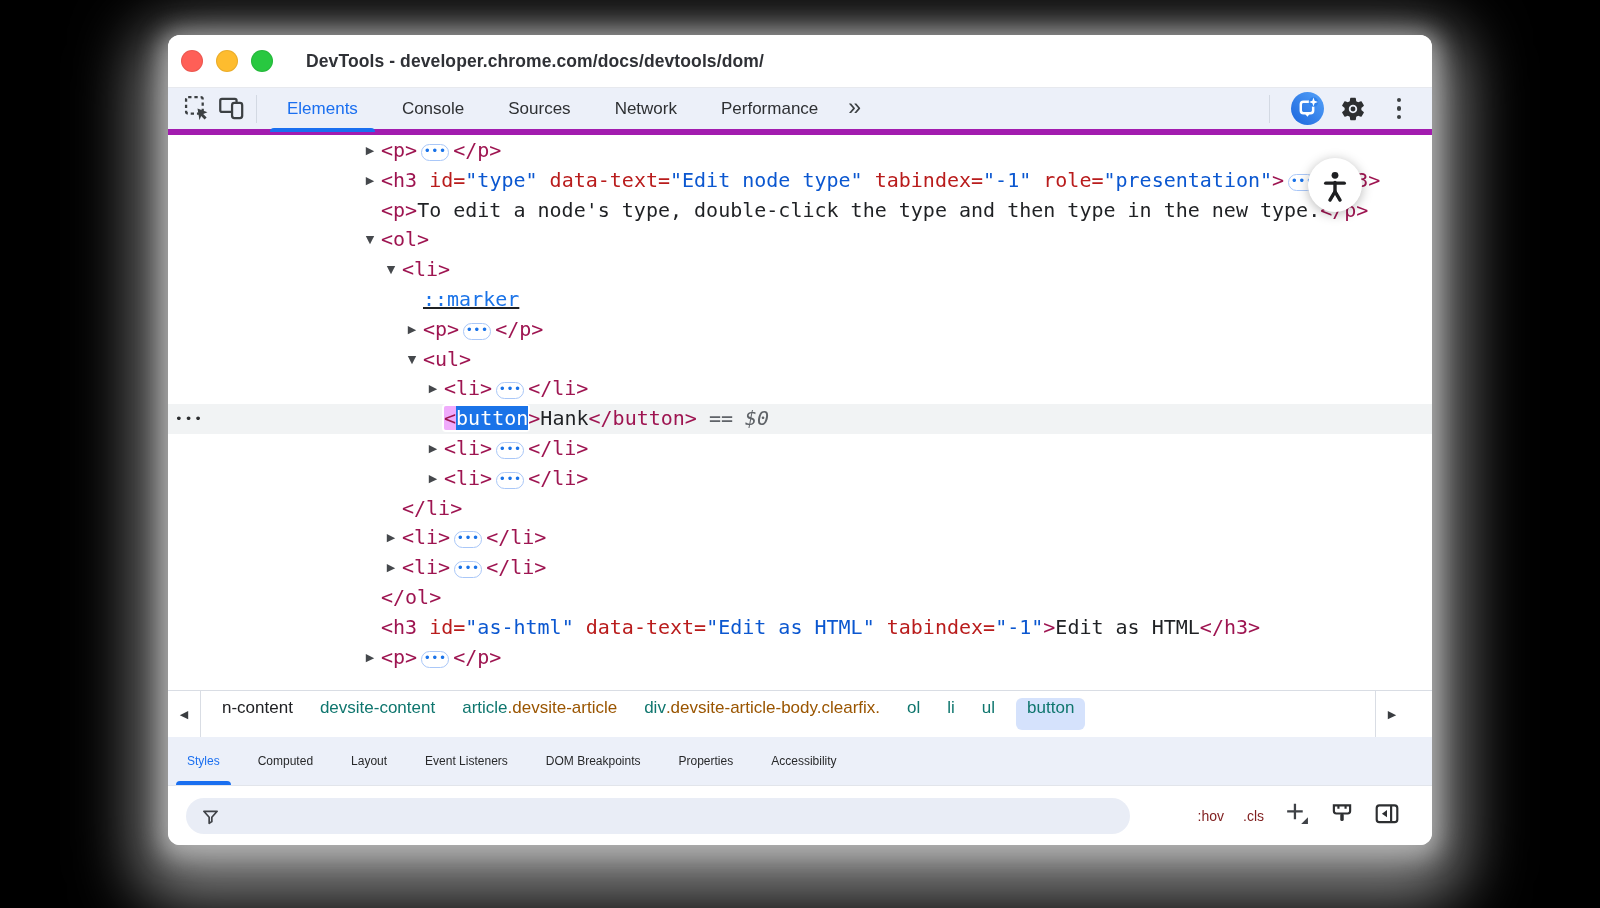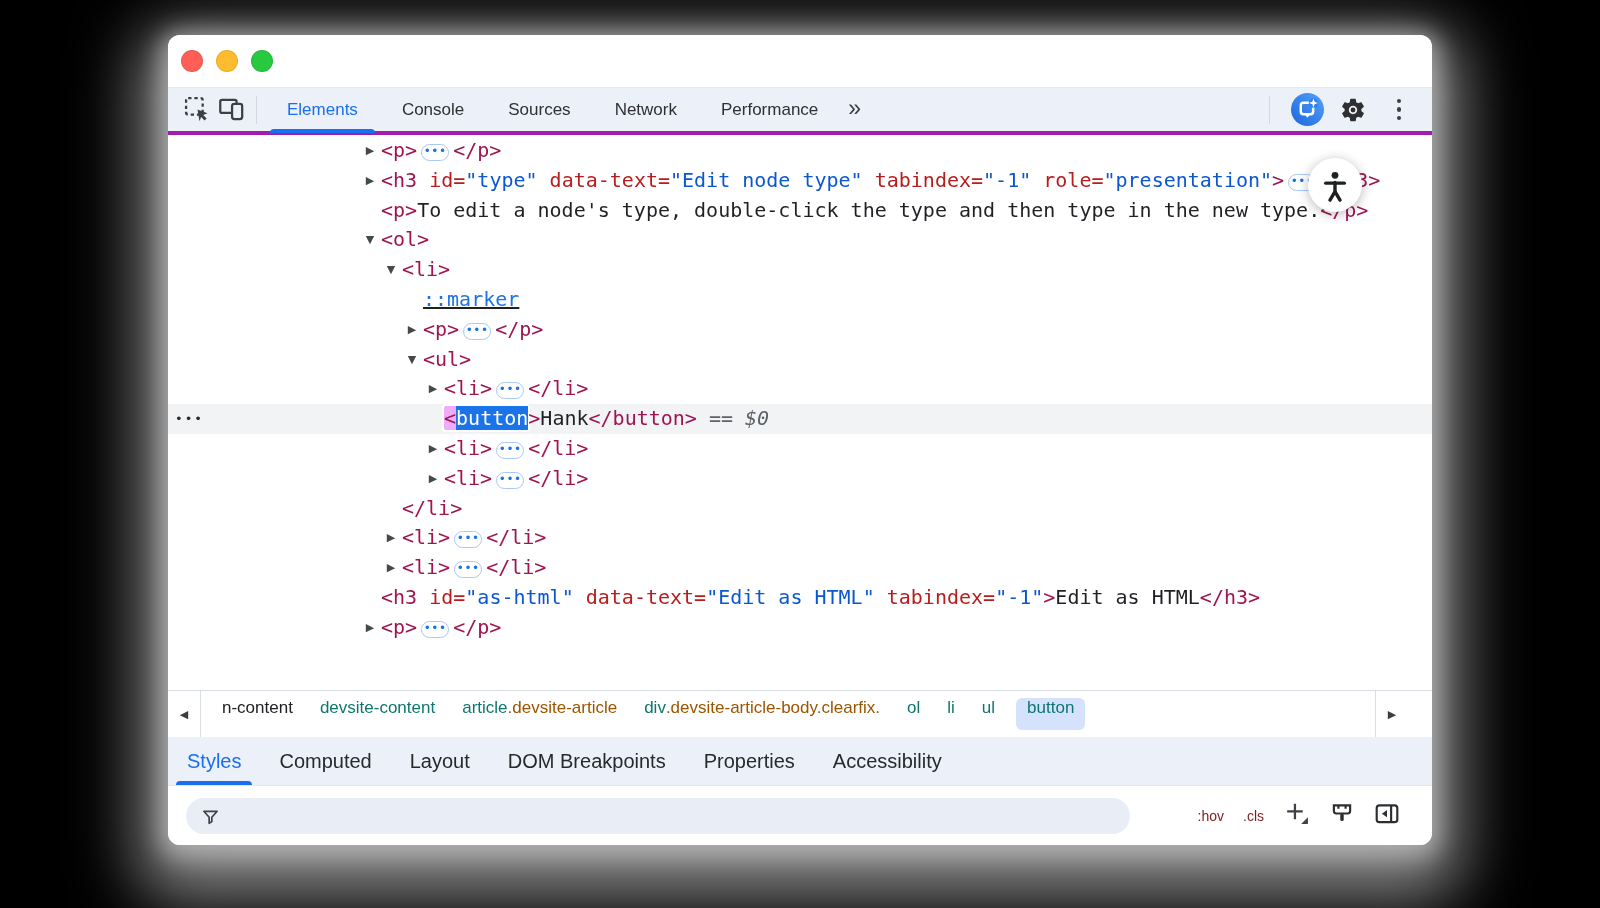--- a/index.html
+++ b/index.html
@@ -13,21 +13,21 @@
 
   
   .titlebar { height:53px; background:#fff; border-bottom:1px solid #e7e9ee;
               display:flex; align-items:center; position:relative; }
   .lights { display:flex; gap:13px; margin-left:13px; }
   .light { width:22px; height:22px; border-radius:50%; box-shadow:inset 0 0 0 1px rgba(0,0,0,.08); }
   .light.red{ background:#ff5f57; } .light.yellow{ background:#febc2e; } .light.green{ background:#28c840; }
   .wtitle { margin-left:33px; font-size:17.5px; font-weight:700; color:#2f3136; letter-spacing:.1px; }
 
   
-  .toolbar { height:47px; background:#ecf0f9; border-bottom:4px solid #a21caf;
+  .toolbar { height:47px; background:#ecf0f9; border-bottom:6px solid #a21caf;
              display:flex; align-items:center; padding-left:12px; position:relative; }
   .tbtn { width:34px; height:34px; display:flex; align-items:center; justify-content:center; flex:none; }
   .tdiv { width:1px; height:28px; background:#d3d9e3; margin:0 8px; flex:none; }
   .tabs { display:flex; align-items:stretch; height:47px; }
   .tab { padding:0 22px; display:flex; align-items:center; font-size:17px; color:#2e3033;
          position:relative; cursor:default; }
   .tab.active { color:#1a6ff0; }
   .tab.active::after { content:''; position:absolute; left:5px; right:5px; bottom:0;
                        height:4px; background:#1a6ff0; border-radius:4px 4px 0 0; }
   .more-tabs { font-size:23px; color:#3c4043; padding:0 8px; margin-top:-3px; }
@@ -66,21 +66,21 @@
   .crumbs { position:absolute; left:44px; right:58px; top:0; bottom:0; display:flex;
             align-items:center; gap:15px; overflow:hidden; padding-left:4px; }
   .crumb { display:flex; height:32px; padding:0 6px; border-radius:6px;
            font-size:17px; flex:none; }
   .crumb.selected { background:#d5e2fc; padding:0 11px; }
   .cp-plain{color:#202124} .cp-tag{color:#0f766e} .cp-cls{color:#9a5500}
 
   
   .styles-tabs { height:49px; background:#ecf0f9; border-bottom:1px solid #e2e5eb;
                  display:flex; align-items:stretch; padding-left:0; }
-  .stab { padding:0 19px; display:flex; align-items:center; font-size:20px; color:#28292b;
+  .stab { padding:0 19px; display:flex; align-items:center; font-size:12px; color:#28292b;
           position:relative; }
   .stab.active { color:#1a6ff0; }
   .stab.active::after { content:''; position:absolute; left:8px; right:8px; bottom:0;
                         height:4px; background:#1a6ff0; border-radius:4px 4px 0 0; }
 
   
   .filter-row { height:59px; background:#fff; position:relative; }
   .filter-pill { position:absolute; left:18px; top:12px; width:944px; height:36px;
                  border-radius:18px; background:#e9edf6; display:flex; align-items:center;
                  padding-left:15px; gap:11px; }
@@ -97,20 +97,21 @@
 
 <div class="canvas">
   <div class="window">
 
     <div class="titlebar">
       <div class="lights">
         <span class="light red"></span>
         <span class="light yellow"></span>
         <span class="light green"></span>
       </div>
+      <div class="wtitle">DevTools - developer.chrome.com/docs/devtools/dom/</div>
     </div>
 
     <div class="toolbar">
       <span class="tbtn">
         <svg width="27" height="27" viewBox="0 0 26 26">
           <rect x="2" y="2" width="16" height="16" rx="2" fill="none" stroke="#3c4043" stroke-width="2.2" stroke-dasharray="3.2 2.8"></rect>
           <path d="M13 13l9.6 3.7-4.1 1.6 3.3 3.3-2 2-3.3-3.3-1.6 4.1z" fill="#3c4043"></path>
         </svg>
       </span>
       <span class="tbtn">
@@ -169,20 +170,21 @@
           <div class="dom-row" style="padding-left: 255px; text-decoration: underline;"><span class="seg-m">::marker</span></div>
           <div class="dom-row" style="padding-left: 255px;"><span class="twisty" style="left: 236px;">▶</span><span class="seg-t">&lt;p&gt;</span><span class="badge"><span class="bd">•••</span></span><span class="seg-t">&lt;/p&gt;</span></div>
           <div class="dom-row" style="padding-left: 255px;"><span class="twisty" style="left: 236px;">▼</span><span class="seg-t">&lt;ul&gt;</span></div>
           <div class="dom-row" style="padding-left: 276px;"><span class="twisty" style="left: 257px;">▶</span><span class="seg-t">&lt;li&gt;</span><span class="badge"><span class="bd">•••</span></span><span class="seg-t">&lt;/li&gt;</span></div>
           <div class="dom-row selected" style="padding-left: 276px;"><span class="rowdots">•••</span><span class="editbox"><span class="seg-t">&lt;</span><span class="seg-s">button</span></span><span class="seg-t">&gt;</span><span class="seg-x">Hank</span><span class="seg-t">&lt;/button&gt;</span><span class="seg-g"> == </span><span class="seg-d">$0</span></div>
           <div class="dom-row" style="padding-left: 276px;"><span class="twisty" style="left: 257px;">▶</span><span class="seg-t">&lt;li&gt;</span><span class="badge"><span class="bd">•••</span></span><span class="seg-t">&lt;/li&gt;</span></div>
           <div class="dom-row" style="padding-left: 276px;"><span class="twisty" style="left: 257px;">▶</span><span class="seg-t">&lt;li&gt;</span><span class="badge"><span class="bd">•••</span></span><span class="seg-t">&lt;/li&gt;</span></div>
           <div class="dom-row" style="padding-left: 234px;"><span class="seg-t">&lt;/li&gt;</span></div>
           <div class="dom-row" style="padding-left: 234px;"><span class="twisty" style="left: 215px;">▶</span><span class="seg-t">&lt;li&gt;</span><span class="badge"><span class="bd">•••</span></span><span class="seg-t">&lt;/li&gt;</span></div>
           <div class="dom-row" style="padding-left: 234px;"><span class="twisty" style="left: 215px;">▶</span><span class="seg-t">&lt;li&gt;</span><span class="badge"><span class="bd">•••</span></span><span class="seg-t">&lt;/li&gt;</span></div>
+          <div class="dom-row" style="padding-left: 213px;"><span class="seg-t">&lt;/ol&gt;</span></div>
           <div class="dom-row" style="padding-left: 213px;"><span class="seg-t">&lt;h3</span><span class="seg-a"> id=</span><span class="seg-v">"as-html"</span><span class="seg-a"> data-text=</span><span class="seg-v">"Edit as HTML"</span><span class="seg-a"> tabindex=</span><span class="seg-v">"-1"</span><span class="seg-t">&gt;</span><span class="seg-x">Edit as HTML</span><span class="seg-t">&lt;/h3&gt;</span></div>
           <div class="dom-row" style="padding-left: 213px;"><span class="twisty" style="left: 194px;">▶</span><span class="seg-t">&lt;p&gt;</span><span class="badge"><span class="bd">•••</span></span><span class="seg-t">&lt;/p&gt;</span></div>
         </div>
       <div class="a11y">
         <svg width="40" height="40" viewBox="0 0 54 54">
           <circle cx="27" cy="14" r="4.6" fill="#1f2022"></circle>
           <path d="M14.5 24.5h25" stroke="#1f2022" stroke-width="4.6" stroke-linecap="round" fill="none"></path>
           <path d="M27 23.5v13" stroke="#1f2022" stroke-width="4.6" stroke-linecap="round" fill="none"></path>
           <path d="M27 36l-6.8 11.3M27 36l6.8 11.3" stroke="#1f2022" stroke-width="4.6" stroke-linecap="round" fill="none"></path>
         </svg>
@@ -223,20 +225,21 @@
         </div>
       <span class="cnav right">
           <span>▶</span>
         </span>
     </div>
 
     <div class="styles-tabs" id="styles-tabs">
         <div class="stab active">Styles</div>
         <div class="stab">Computed</div>
         <div class="stab">Layout</div>
+        <div class="stab">Event Listeners</div>
         <div class="stab">DOM Breakpoints</div>
         <div class="stab">Properties</div>
         <div class="stab">Accessibility</div>
       </div>
 
     <div class="filter-row">
       <div class="filter-pill">
         <svg width="19" height="19" viewBox="0 0 20 20">
           <path d="M3 4.5h14l-5.6 6.3v4.6l-2.8 1.7v-6.3z" fill="none" stroke="#3f4247" stroke-width="1.8" stroke-linejoin="round"></path>
         </svg>

